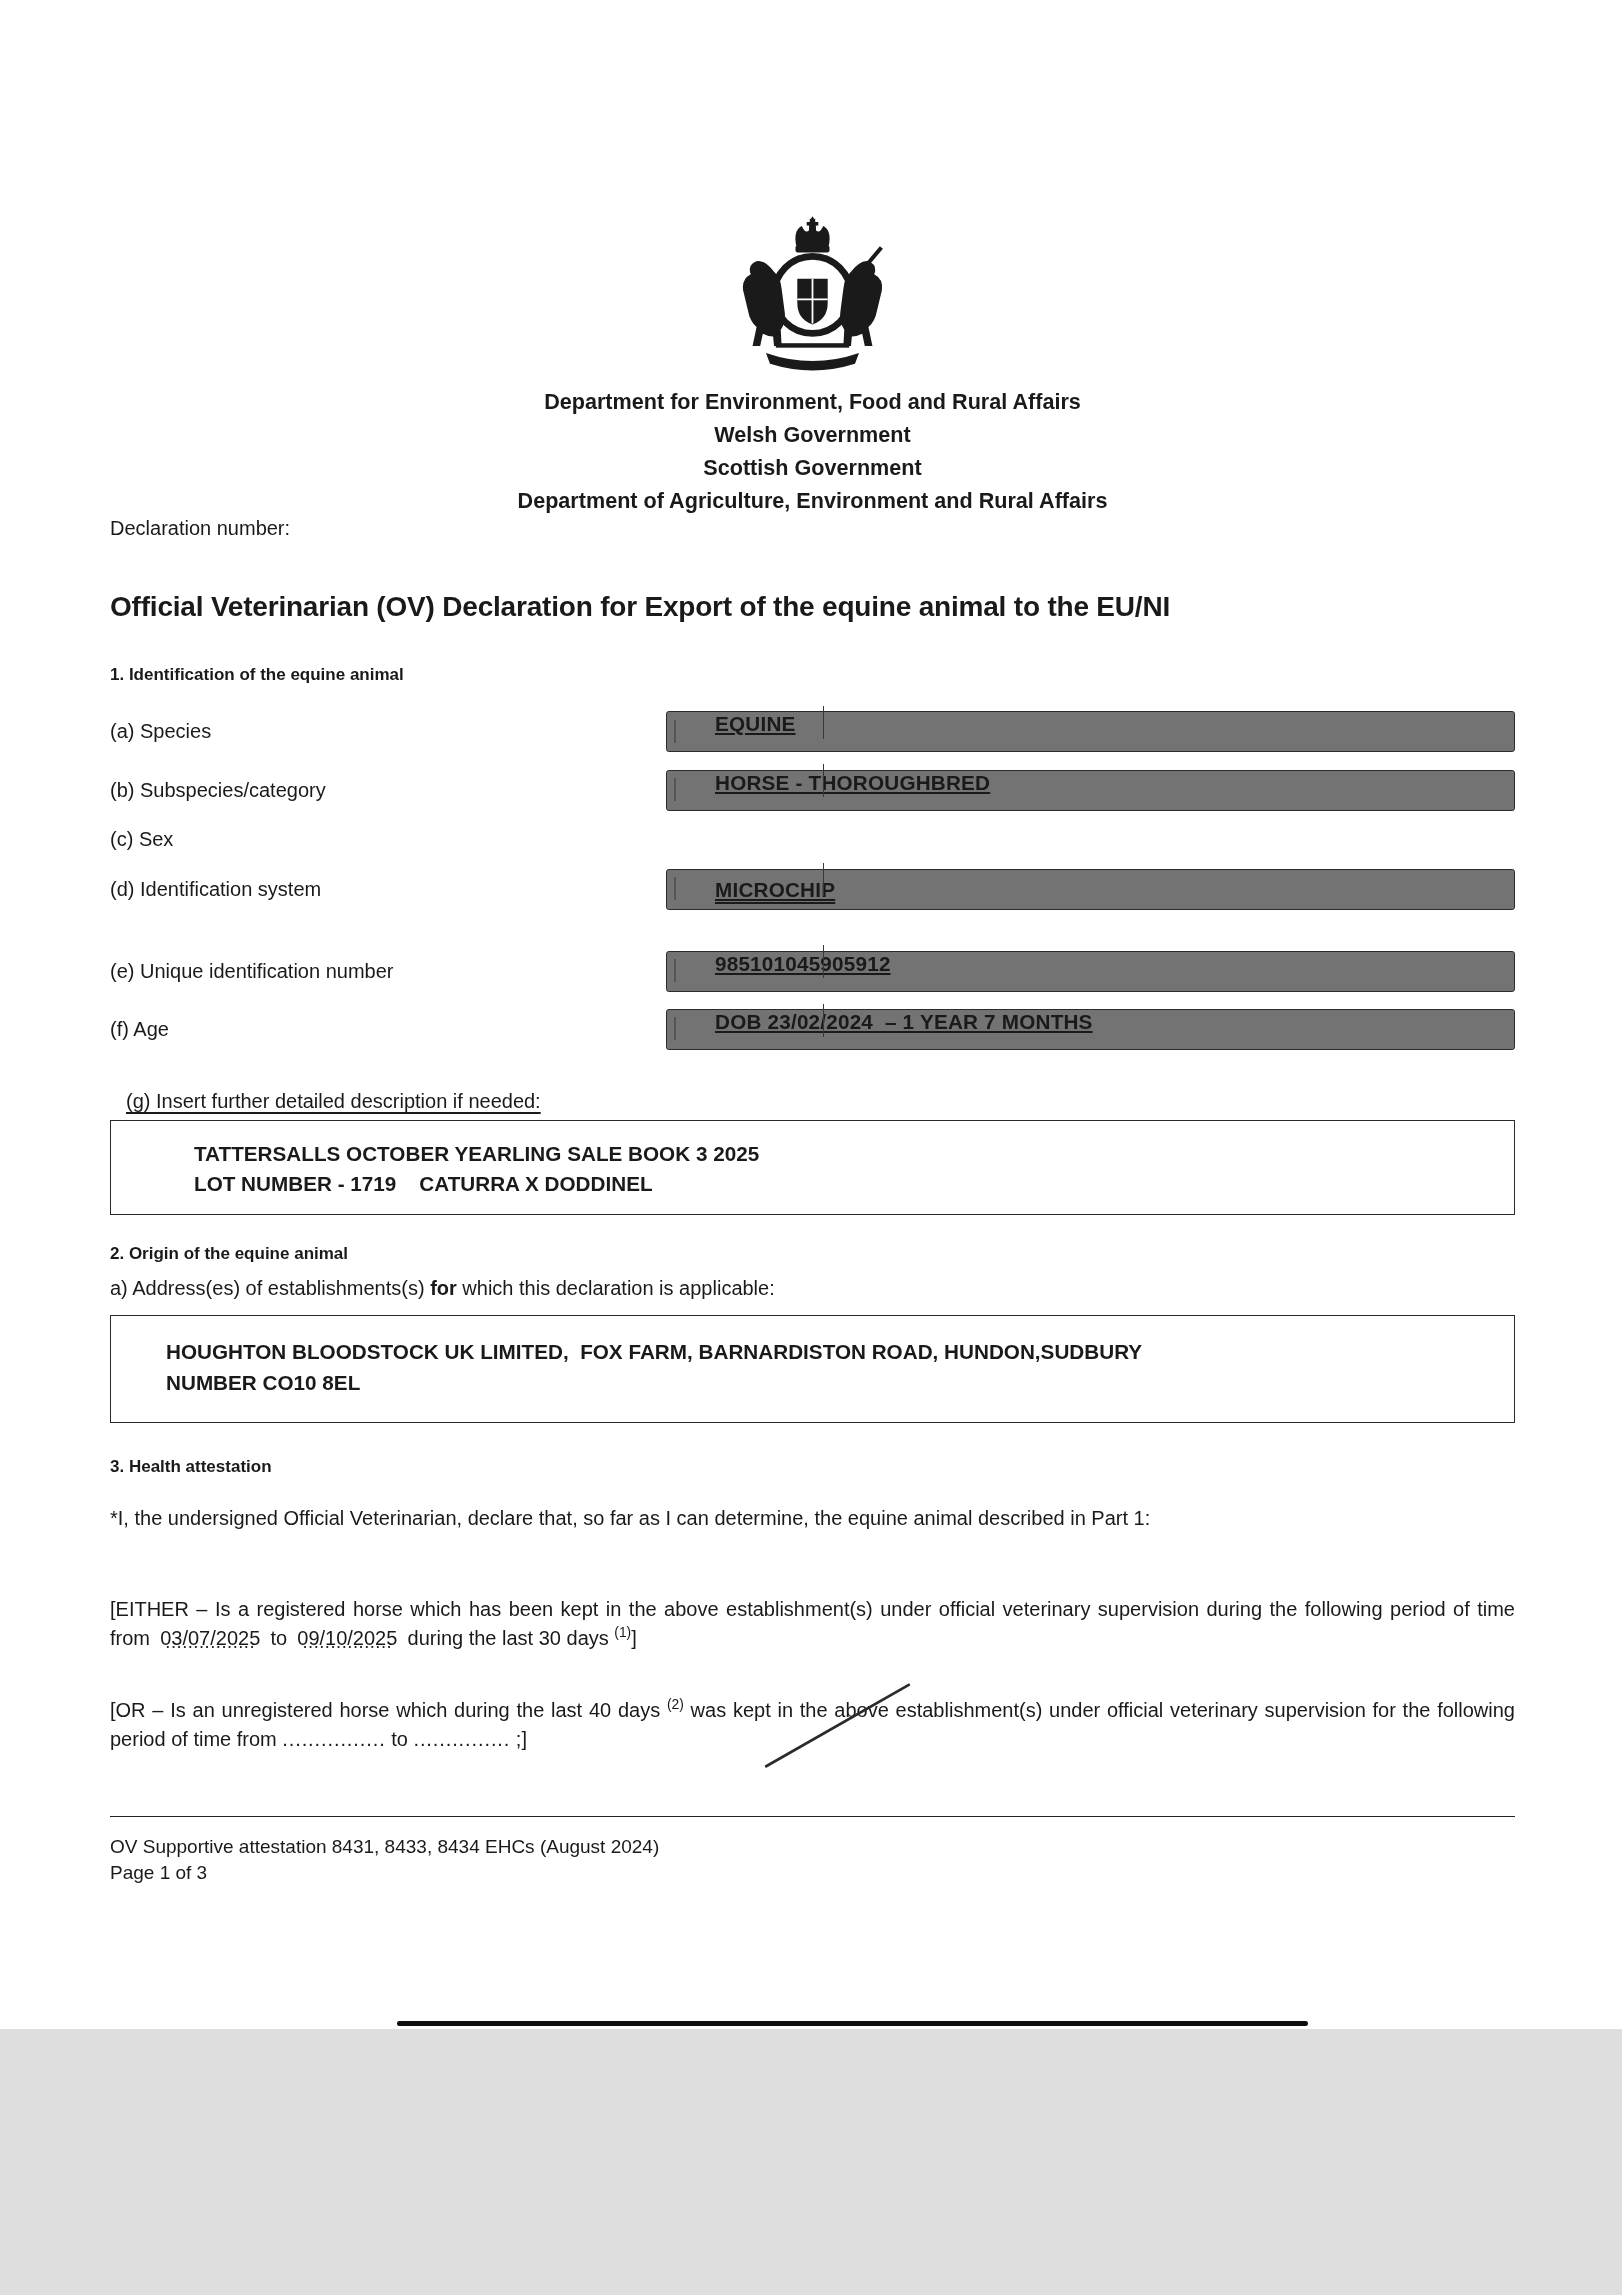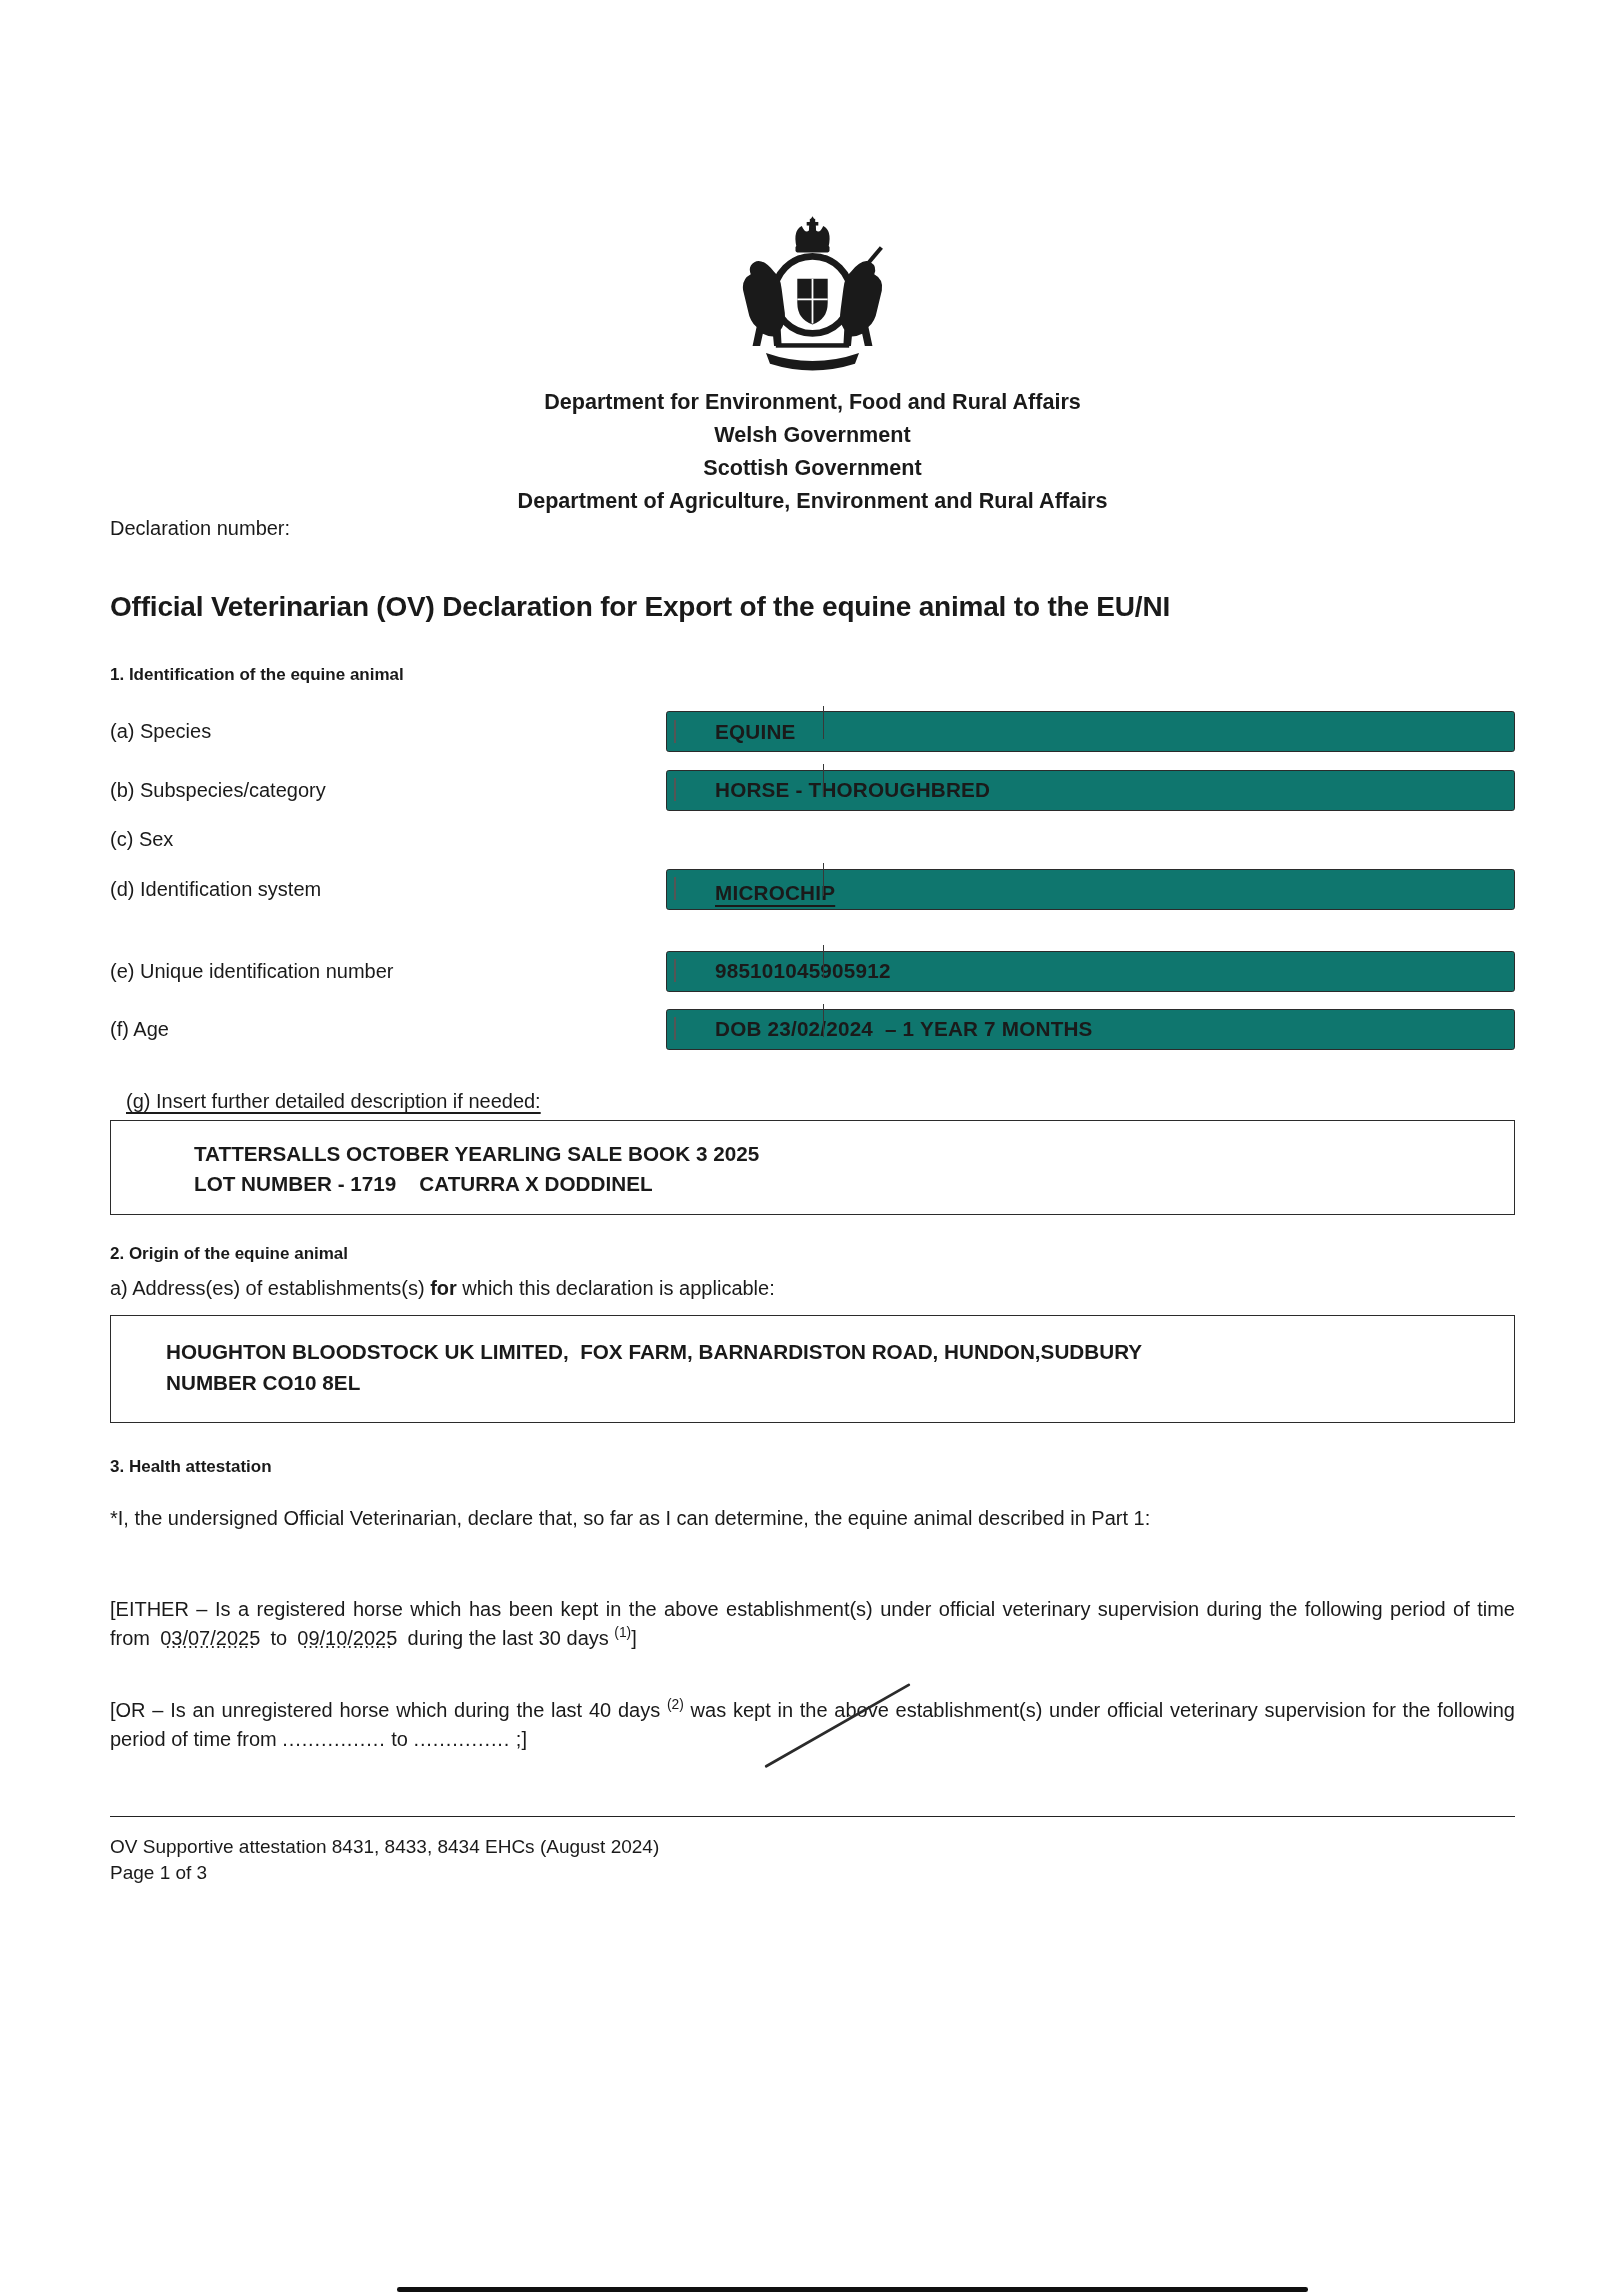--- a/index.html
+++ b/index.html
@@ -1,18 +1,18 @@
 <!DOCTYPE html>
 <html style="font-size:7.3px"><head>
 <meta charset="utf-8">
 <style>
   html,body{margin:0;padding:0;background:#dedede;}
   .page{
     position:relative;
-    width:1623px;height:2295px;
+    width:1623px;height:2029px;
     background:#ffffff;
     font-family:"Liberation Sans", sans-serif;
     color:#1a1a1a;
     overflow:hidden;
   }
   .content{padding:0 108px 0 110px;}
 
   
   .crest-wrap{display:flex;justify-content:center;padding-top:209px;}
 
@@ -26,21 +26,21 @@
   .sec-heading{font-size:17px;font-weight:700;}
   .s1-heading{margin-top:42px;}
   .s2-heading{margin-top:29px;}
   .s3-heading{margin-top:34px;}
 
   
   .fields{margin-top:26px;}
   .field-row{display:flex;align-items:center;margin-bottom:17.4px;position:relative;}
   .field-row.gap-lg{margin-bottom:41px;}
   .field-label{width:556px;flex:none;font-size:20px;}
-  .field-box{flex:1;height:39px;border:1.4px solid #2b2b2b;border-radius:2.8px;position:relative;display:flex;align-items:center;background:#0f766e;}
+  .field-box{flex:1;height:39px;border:1.4px solid #2b2b2b;border-radius:2.8px;position:relative;display:flex;align-items:flex-start;background:#737373;text-decoration:underline;}
   .field-value{margin-left:48px;font-size:20.7px;font-weight:700;white-space:pre;letter-spacing:0.2px;}
   .field-value.ul{text-decoration:underline;text-underline-offset:4.6px;margin-top:8.3px;}
   .ltick{position:absolute;left:7.3px;top:7.3px;width:1.4px;height:23px;background:#555;}
   .caret{position:absolute;left:156px;top:-6.4px;width:1.4px;height:33px;background:#383838;}
 
   .further-label{margin-top:40px;font-size:20px;text-decoration:underline;text-underline-offset:4.1px;margin-left:16px;}
   .desc-box{margin-top:7.3px;border:1.8px solid #2b2b2b;padding:17.4px 18.4px 15.6px 83px;}
   .desc-line{font-size:20.7px;font-weight:700;line-height:30px;white-space:pre-wrap;}
 
   .address-label{margin-top:13px;font-size:20px;}

